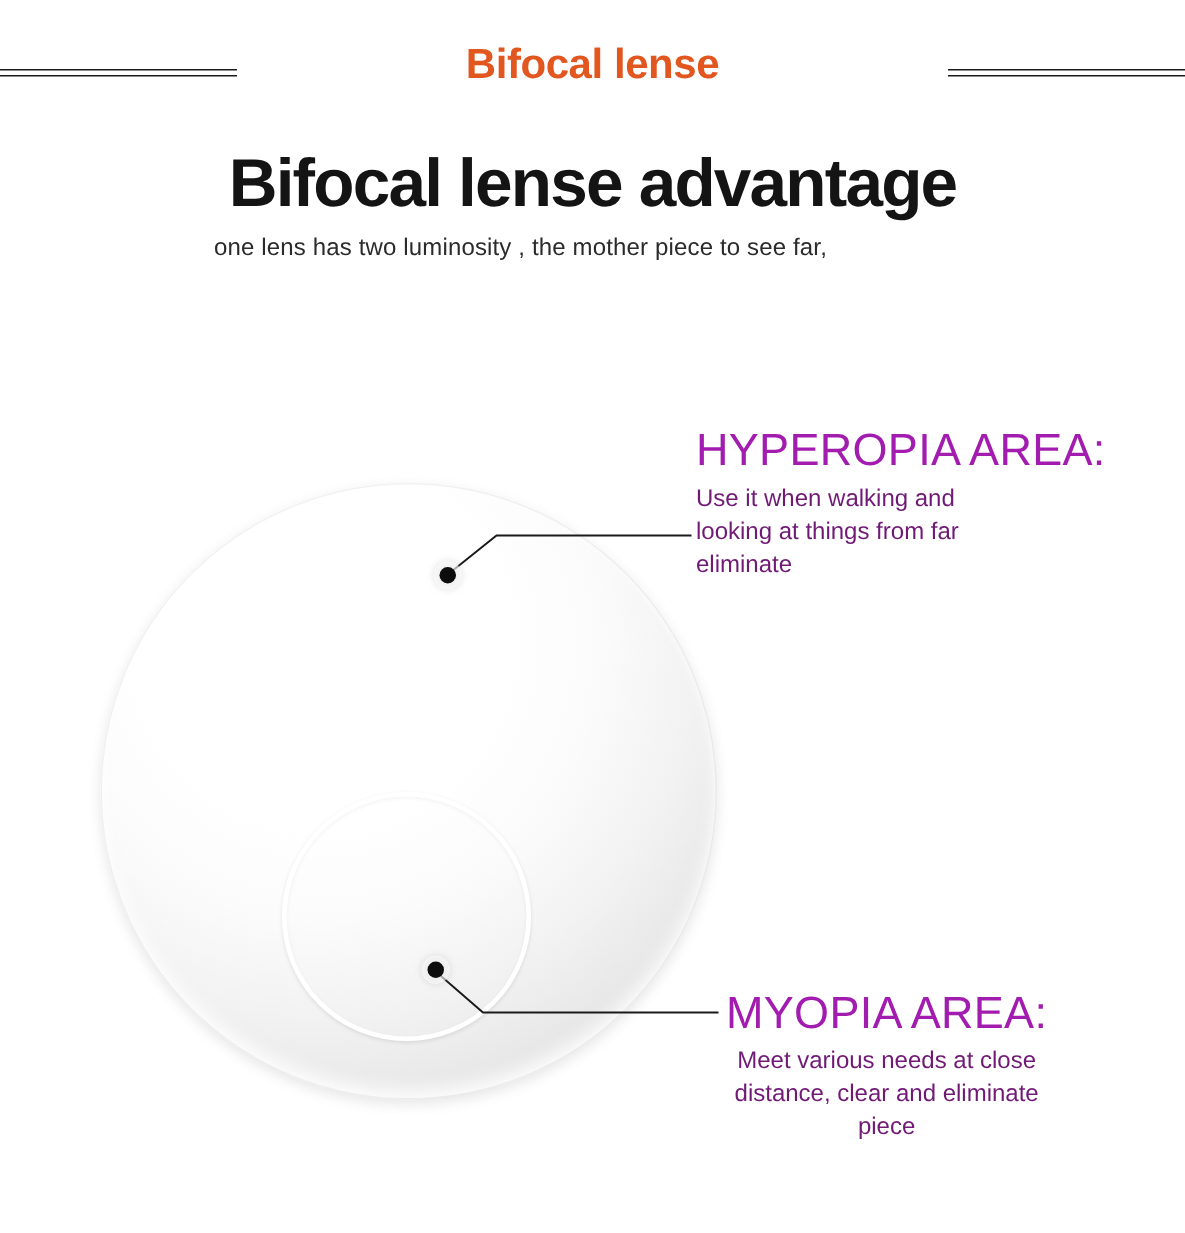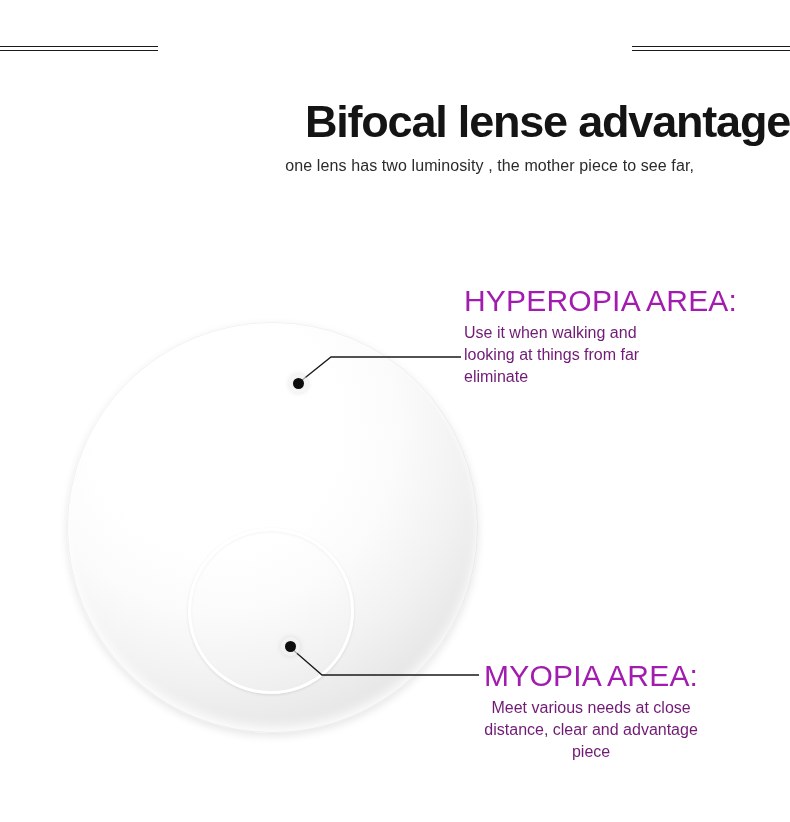--- a/index.html
+++ b/index.html
@@ -56,32 +56,32 @@
     color: #e2571f;
     line-height: 1.2;
   }
 
   
   #main-heading {
     position: absolute;
     left: 0;
     top: 96px;
     width: 790px;
-    text-align: right;
+    text-align: center;
     font-size: 45px;
     font-weight: bold;
     letter-spacing: -1.2px;
     color: #141414;
     line-height: 1.15;
   }
   .subtitle-line {
     position: absolute;
     left: 0;
     width: 694px;
-    text-align: right;
+    text-align: center;
     font-size: 16px;
     color: #2b2b2b;
     letter-spacing: 0.1px;
   }
   #subtitle-1 { top: 157px; }
   #subtitle-2 { top: 186px; }
 
   
   #lens-wrap {
     position: absolute;
@@ -186,20 +186,21 @@
 </head>
 <body>
 
 <div id="page">
 
   <div id="header-band">
     <div class="rule-group" id="rule-left">
       <div class="rule r1"></div>
       <div class="rule r2"></div>
     </div>
+    <div id="header-title">Bifocal lense</div>
     <div class="rule-group" id="rule-right">
       <div class="rule r1"></div>
       <div class="rule r2"></div>
     </div>
   </div>
 
   <div id="main-heading">Bifocal lense advantage</div>
   <div class="subtitle-line" id="subtitle-1">one lens has two luminosity , the mother piece to see far,</div>
 
   <div id="lens-wrap">
@@ -222,18 +223,18 @@
       <span class="bl">Use it when walking and</span>
       <span class="bl">looking at things from far</span>
       <span class="bl">eliminate</span>
     </div>
   </div>
 
   <div class="callout" id="callout-myopia">
     <div class="callout-title">MYOPIA AREA:</div>
     <div class="callout-body">
       <span class="bl">Meet various needs at close</span>
-      <span class="bl">distance, clear and advantage</span>
+      <span class="bl">distance, clear and eliminate</span>
       <span class="bl">piece</span>
     </div>
   </div>
 
 </div>
 
 </body></html>

